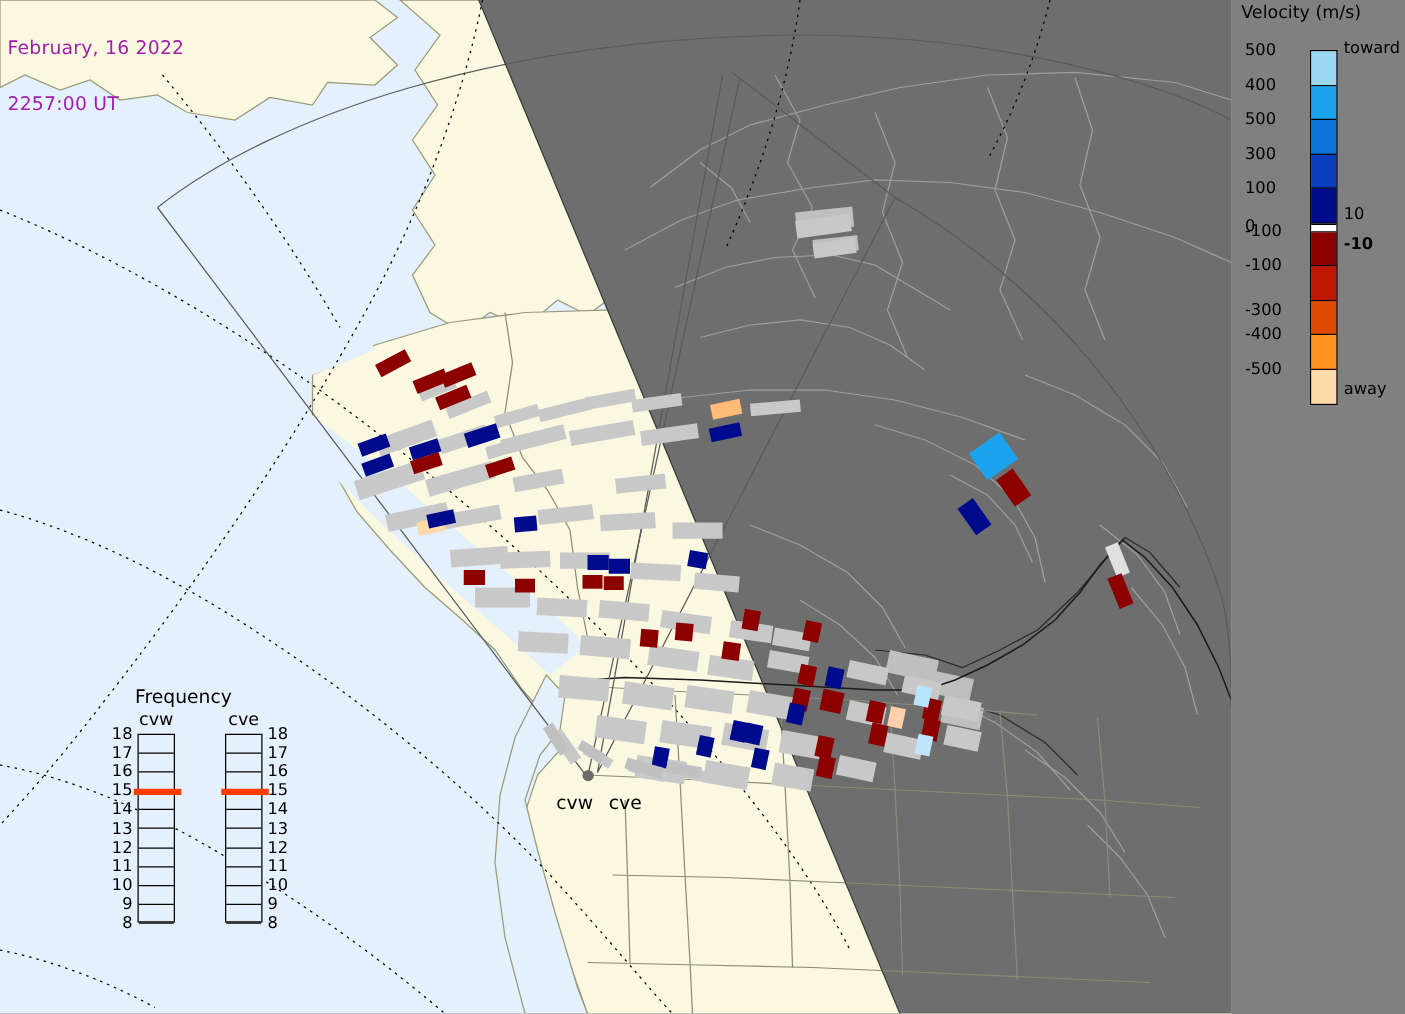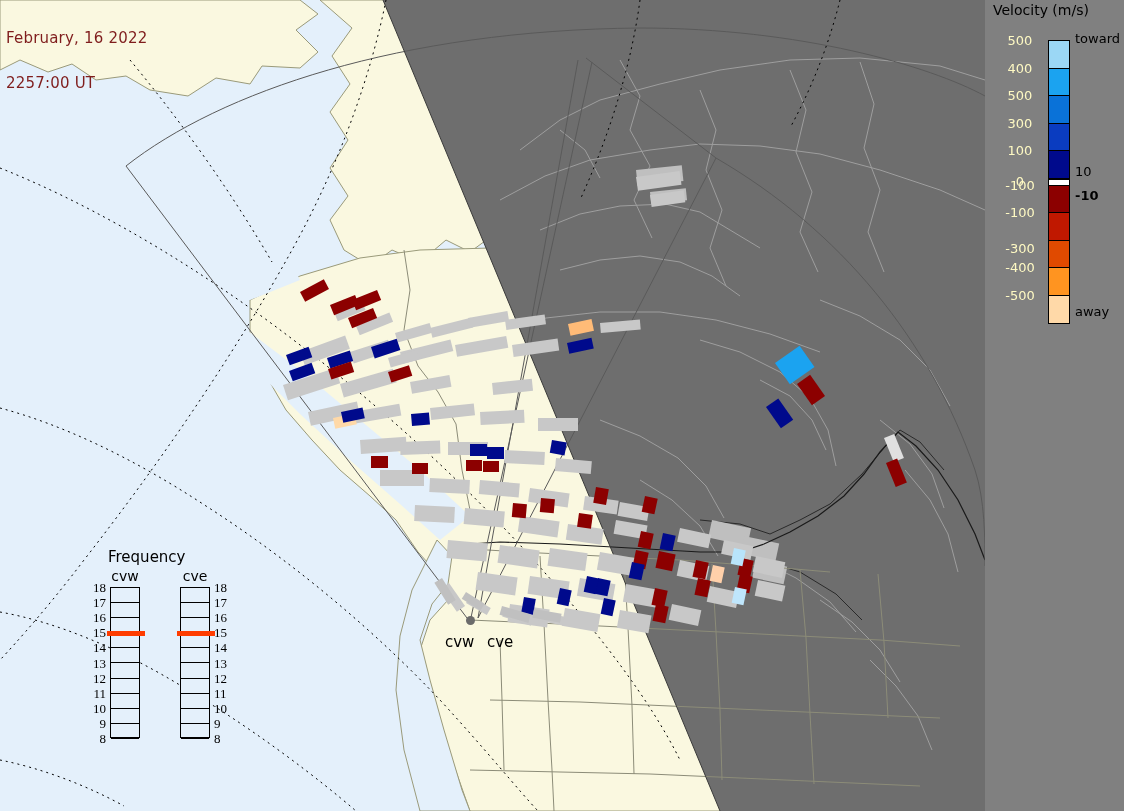--- a/index.html
+++ b/index.html
@@ -5,44 +5,44 @@
 <style>
   html,body{margin:0;padding:0;background:#808080;}
   body{font-family:"DejaVu Sans", sans-serif;}
   #page{position:relative;width:1124px;height:811px;overflow:hidden;background:#808080;}
 
   
   #map-area{position:absolute;left:0;top:0;width:985px;height:811px;overflow:hidden;background:#e4f0fb;}
   #map-svg{position:absolute;left:0;top:0;}
 
   
-  #timestamp{position:absolute;left:6px;top:1px;color:#7f1d1d;font-size:15px;line-height:15px;
+  #timestamp{position:absolute;left:6px;top:1px;color:#a21caf;font-size:15px;line-height:15px;
              letter-spacing:.2px;white-space:pre;font-family:"DejaVu Sans", sans-serif;}
   #timestamp div{height:15px;}
 
   
   #velbar-panel{position:absolute;left:985px;top:0;width:139px;height:811px;background:#808080;}
   #velbar-title{position:absolute;left:8px;top:2px;width:131px;color:#000;font-size:14px;white-space:nowrap;}
   #velbar{position:absolute;left:63px;top:40px;width:22px;height:284px;border:1px solid #000;
           box-sizing:border-box;}
   .vb-seg{position:absolute;left:0;width:100%;box-sizing:border-box;border-bottom:1px solid #000;}
   .vb-seg:last-child{border-bottom:none;}
   .vb-zero{position:absolute;left:0;width:100%;background:#ffffff;border-top:1px solid #000;border-bottom:1px solid #000;box-sizing:border-box;}
-  .vb-tick{position:absolute;right:80px;width:48px;text-align:center;color:#fef9c3;font-size:13px;line-height:13px;}
+  .vb-tick{position:absolute;right:80px;width:48px;text-align:left;color:#000000;font-size:13px;line-height:13px;}
   .vb-side{position:absolute;left:90px;color:#000;font-size:13px;line-height:13px;white-space:nowrap;}
 
   
   #freq-legend{position:absolute;left:90px;top:548px;width:150px;height:240px;}
   #freq-title{position:absolute;left:18px;top:0px;width:120px;text-align:left;font-size:15px;color:#000;}
   .freq-col-label{position:absolute;top:20px;font-size:14px;color:#000;text-align:center;width:46px;}
   .freq-col{position:absolute;top:39px;width:30px;height:151px;border:1.5px solid #000;box-sizing:border-box;background:#e4f0fb;}
   .freq-row{position:absolute;left:0;width:100%;height:13.7px;border-bottom:1px solid #000;box-sizing:border-box;}
   .freq-row:last-child{border-bottom:none;}
   .freq-mark{position:absolute;height:5px;background:#ff3c00;}
-  .freq-tick{position:absolute;font-size:13px;line-height:13px;color:#000;width:22px;text-align:right;font-family:Liberation Serif, serif;}
+  .freq-tick{position:absolute;font-size:13px;line-height:13px;color:#000;width:22px;text-align:right;}
   .freq-tick.right{text-align:left;}
 
   
   .site-label{position:absolute;font-size:15px;color:#000;}
   #site-dot{position:absolute;width:9px;height:9px;border-radius:50%;background:#6b6b6b;}
 </style>
 </head>
 <body>
 
 <div id="page">

